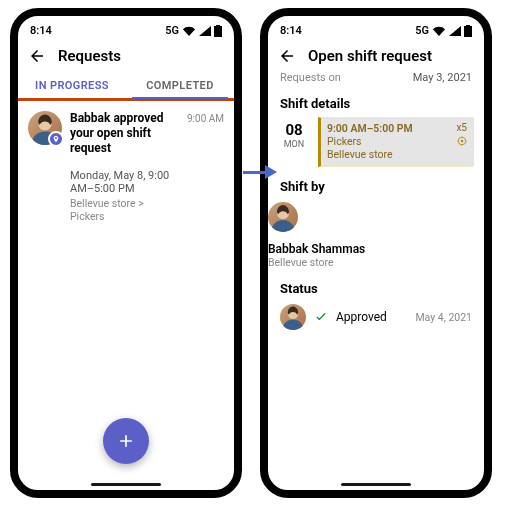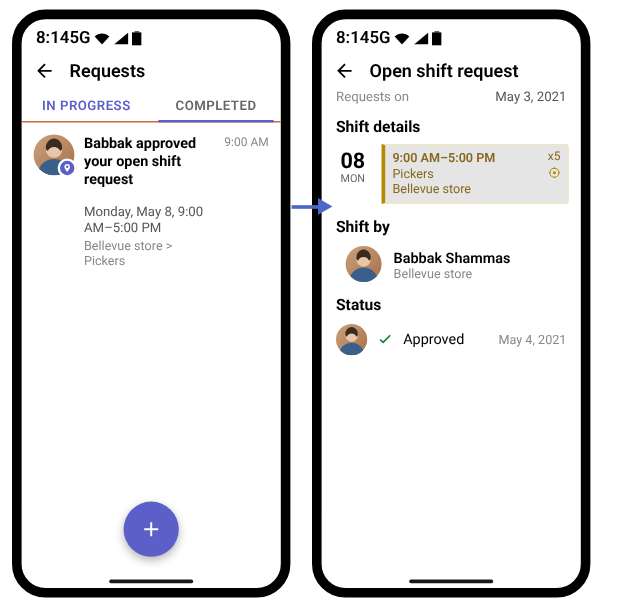--- a/index.html
+++ b/index.html
@@ -23,41 +23,41 @@
     border: 8px solid #000;
     border-radius: 28px;
     background: #fff;
     position: relative;
     overflow: hidden;
     display: flex;
     flex-direction: column;
   }
   .status-bar {
     display: flex;
-    justify-content: flex-start;
+    justify-content: space-between;
     align-items: center;
-    font-size: 14px;
+    font-size: 11px;
     font-weight: 600;
     padding: 8px 12px 2px;
   }
   .status-icons { display:flex; gap:3px; align-items:center; }
   .app-bar {
     display: flex;
     align-items: center;
     gap: 12px;
     padding: 8px 10px 6px;
     text-align: center;
   }
   .app-bar .title { font-size: 15px; font-weight: 600; }
   .tabs {
     display: flex;
     font-size: 11px;
     font-weight: 600;
     letter-spacing: 0.4px;
-    border-bottom: 1px solid #c2410c;
+    border-bottom: 3px solid #c2410c;
   }
   .tab {
     flex: 1;
     text-align: center;
     padding: 8px 0 6px;
     color: #666;
     position: relative;
   }
   .tab.active { color: #5b5fc7; }
   .tab.underlined::after {
@@ -107,30 +107,30 @@
   .section-head{font-size:13px;font-weight:700;padding:6px 12px 4px;}
   .shift-card{
     margin:2px 10px 6px;
     display:flex; gap:8px;
     border-radius:3px;
     overflow:hidden;
   }
   .shift-date{
     width:32px;text-align:center;padding:4px 0 2px;
   }
-  .shift-date .day{font-size:18px;font-weight:700;}
+  .shift-date .day{font-size:15px;font-weight:700;}
   .shift-date .dow{font-size:9px;color:#666;}
   .shift-body{
     flex:1;background:#e5e5e5;border:1px solid #f2e6bd;border-left:3px solid #b38b00;
     padding:4px 6px 5px;font-size:10.5px;color:#87681d;position:relative;
   }
   .shift-body .line1{font-weight:600;}
   .shift-count{position:absolute;top:4px;right:6px;font-size:10px;}
   .shift-loc-icon{position:absolute;top:18px;right:6px;}
-  .person-row{display:flex;gap:10px;align-items:flex-end;padding:4px 20px 6px;}
+  .person-row{display:flex;gap:10px;align-items:flex-start;padding:4px 0 6px;flex-direction:column;}
   .person-row .avatar{width:30px;height:30px;}
   .person-name{font-size:12px;font-weight:600;}
   .person-sub{font-size:10.5px;color:#888;}
   .status-row{display:flex;align-items:center;gap:8px;padding:4px 12px;}
   .status-row .avatar{width:26px;height:26px;}
   .status-text{font-size:12px;}
   .status-date{margin-left:auto;font-size:10.5px;color:#888;}
   .check{color:#0a7d32;}
   .arrow-between{
     position:absolute;

